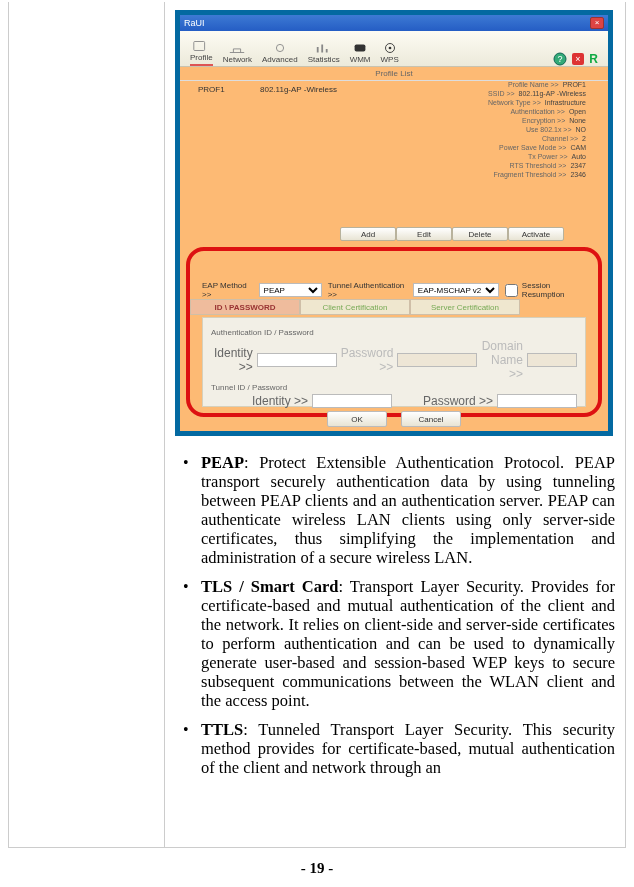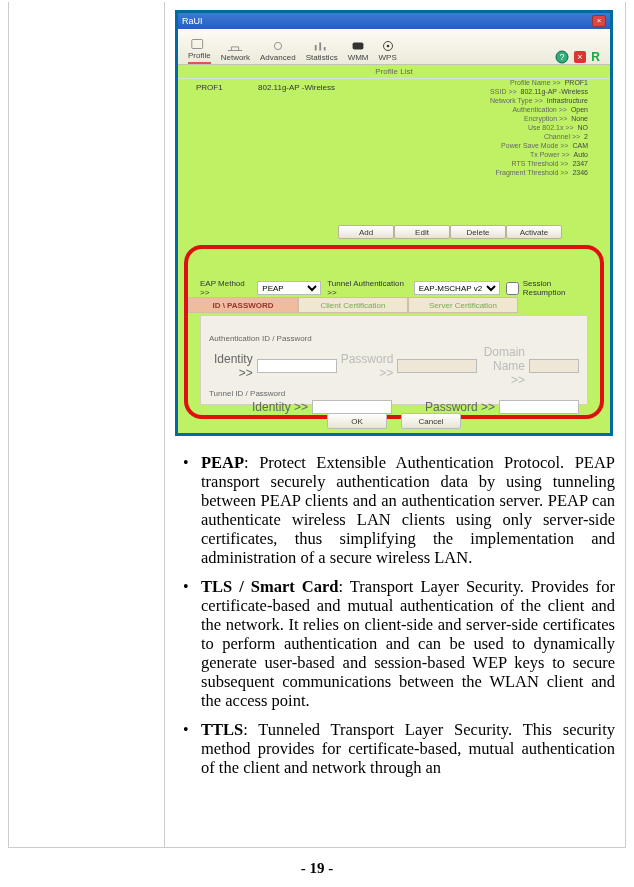--- a/index.html
+++ b/index.html
@@ -35,22 +35,22 @@
     width: 440px;
     height: 430px;
     position: relative;
     font-family: Tahoma, Arial, sans-serif;
     font-size: 8px;
     color: #333;
   }
   .win {
     position: absolute;
     left: 0; top: 4px; right: 2px; bottom: 0;
-    border: 3px solid #0369a1;
-    background: #bef264;
+    border: 5px solid #0369a1;
+    background: #fdba74;
   }
   .titlebar {
     background: linear-gradient(#3d7ad4,#255dc4);
     height: 16px;
     display: flex;
     align-items: center;
     padding: 0 4px;
     color: #fff;
     font-size: 9px;
     justify-content: space-between;
@@ -140,21 +140,21 @@
     border:1px solid #cfbfa8;
     background:#efe7cf;
     color:#7a5;
   }
   .ct.active{background:#efbc9d;color:#933;font-weight:bold;}
   .formarea{
     position:absolute; top:302px; left:22px; right:22px;
     height:90px;
     border:1px solid #d6d0bc;
     background:#f2efe6;
-    padding:16px 8px;
+    padding:8px 8px;
   }
   .grp{font-size:8px;color:#666;margin:2px 0;}
   .idrow{display:flex;align-items:center;gap:4px;margin:1px 0;}
   .idrow .lbl{width:100px;text-align:right;font-size:12px;color:#666;}
   .idrow input{width:80px;}
   .idrow .muted{color:#bbb;}
   .okcancel{
     position:absolute; bottom:4px; left:0; right:0;
     display:flex; justify-content:center; gap:14px;
   }

